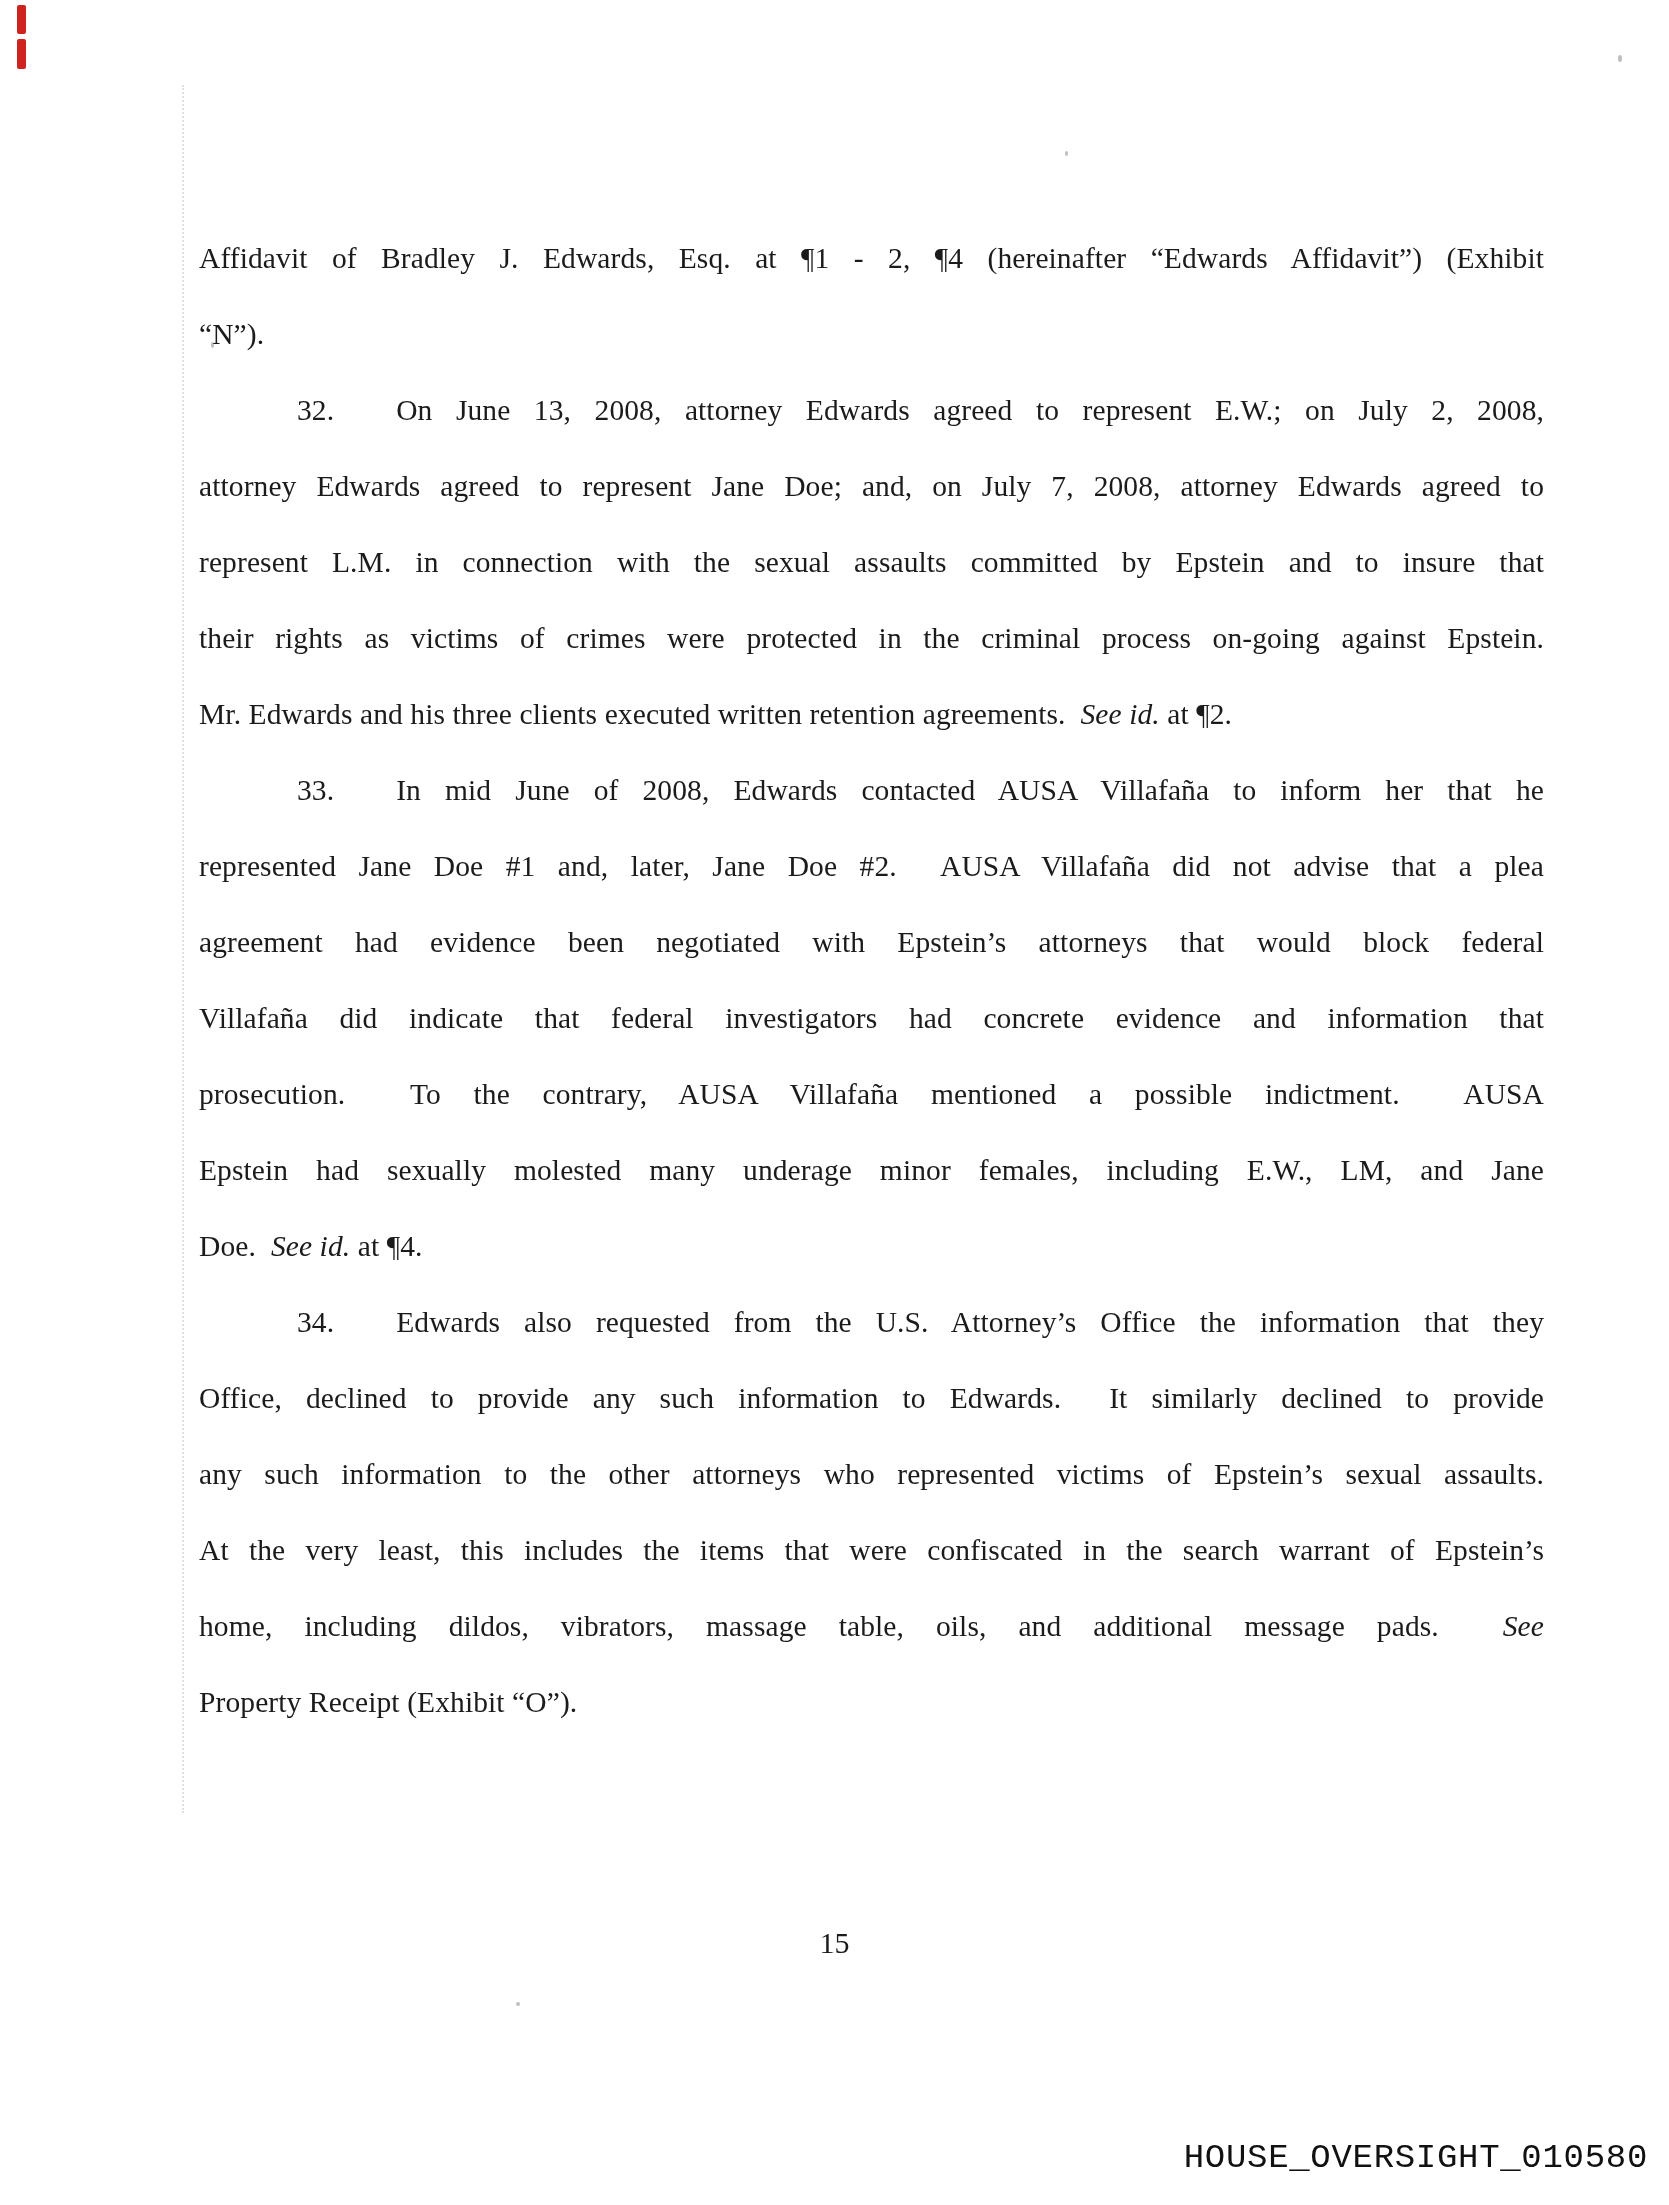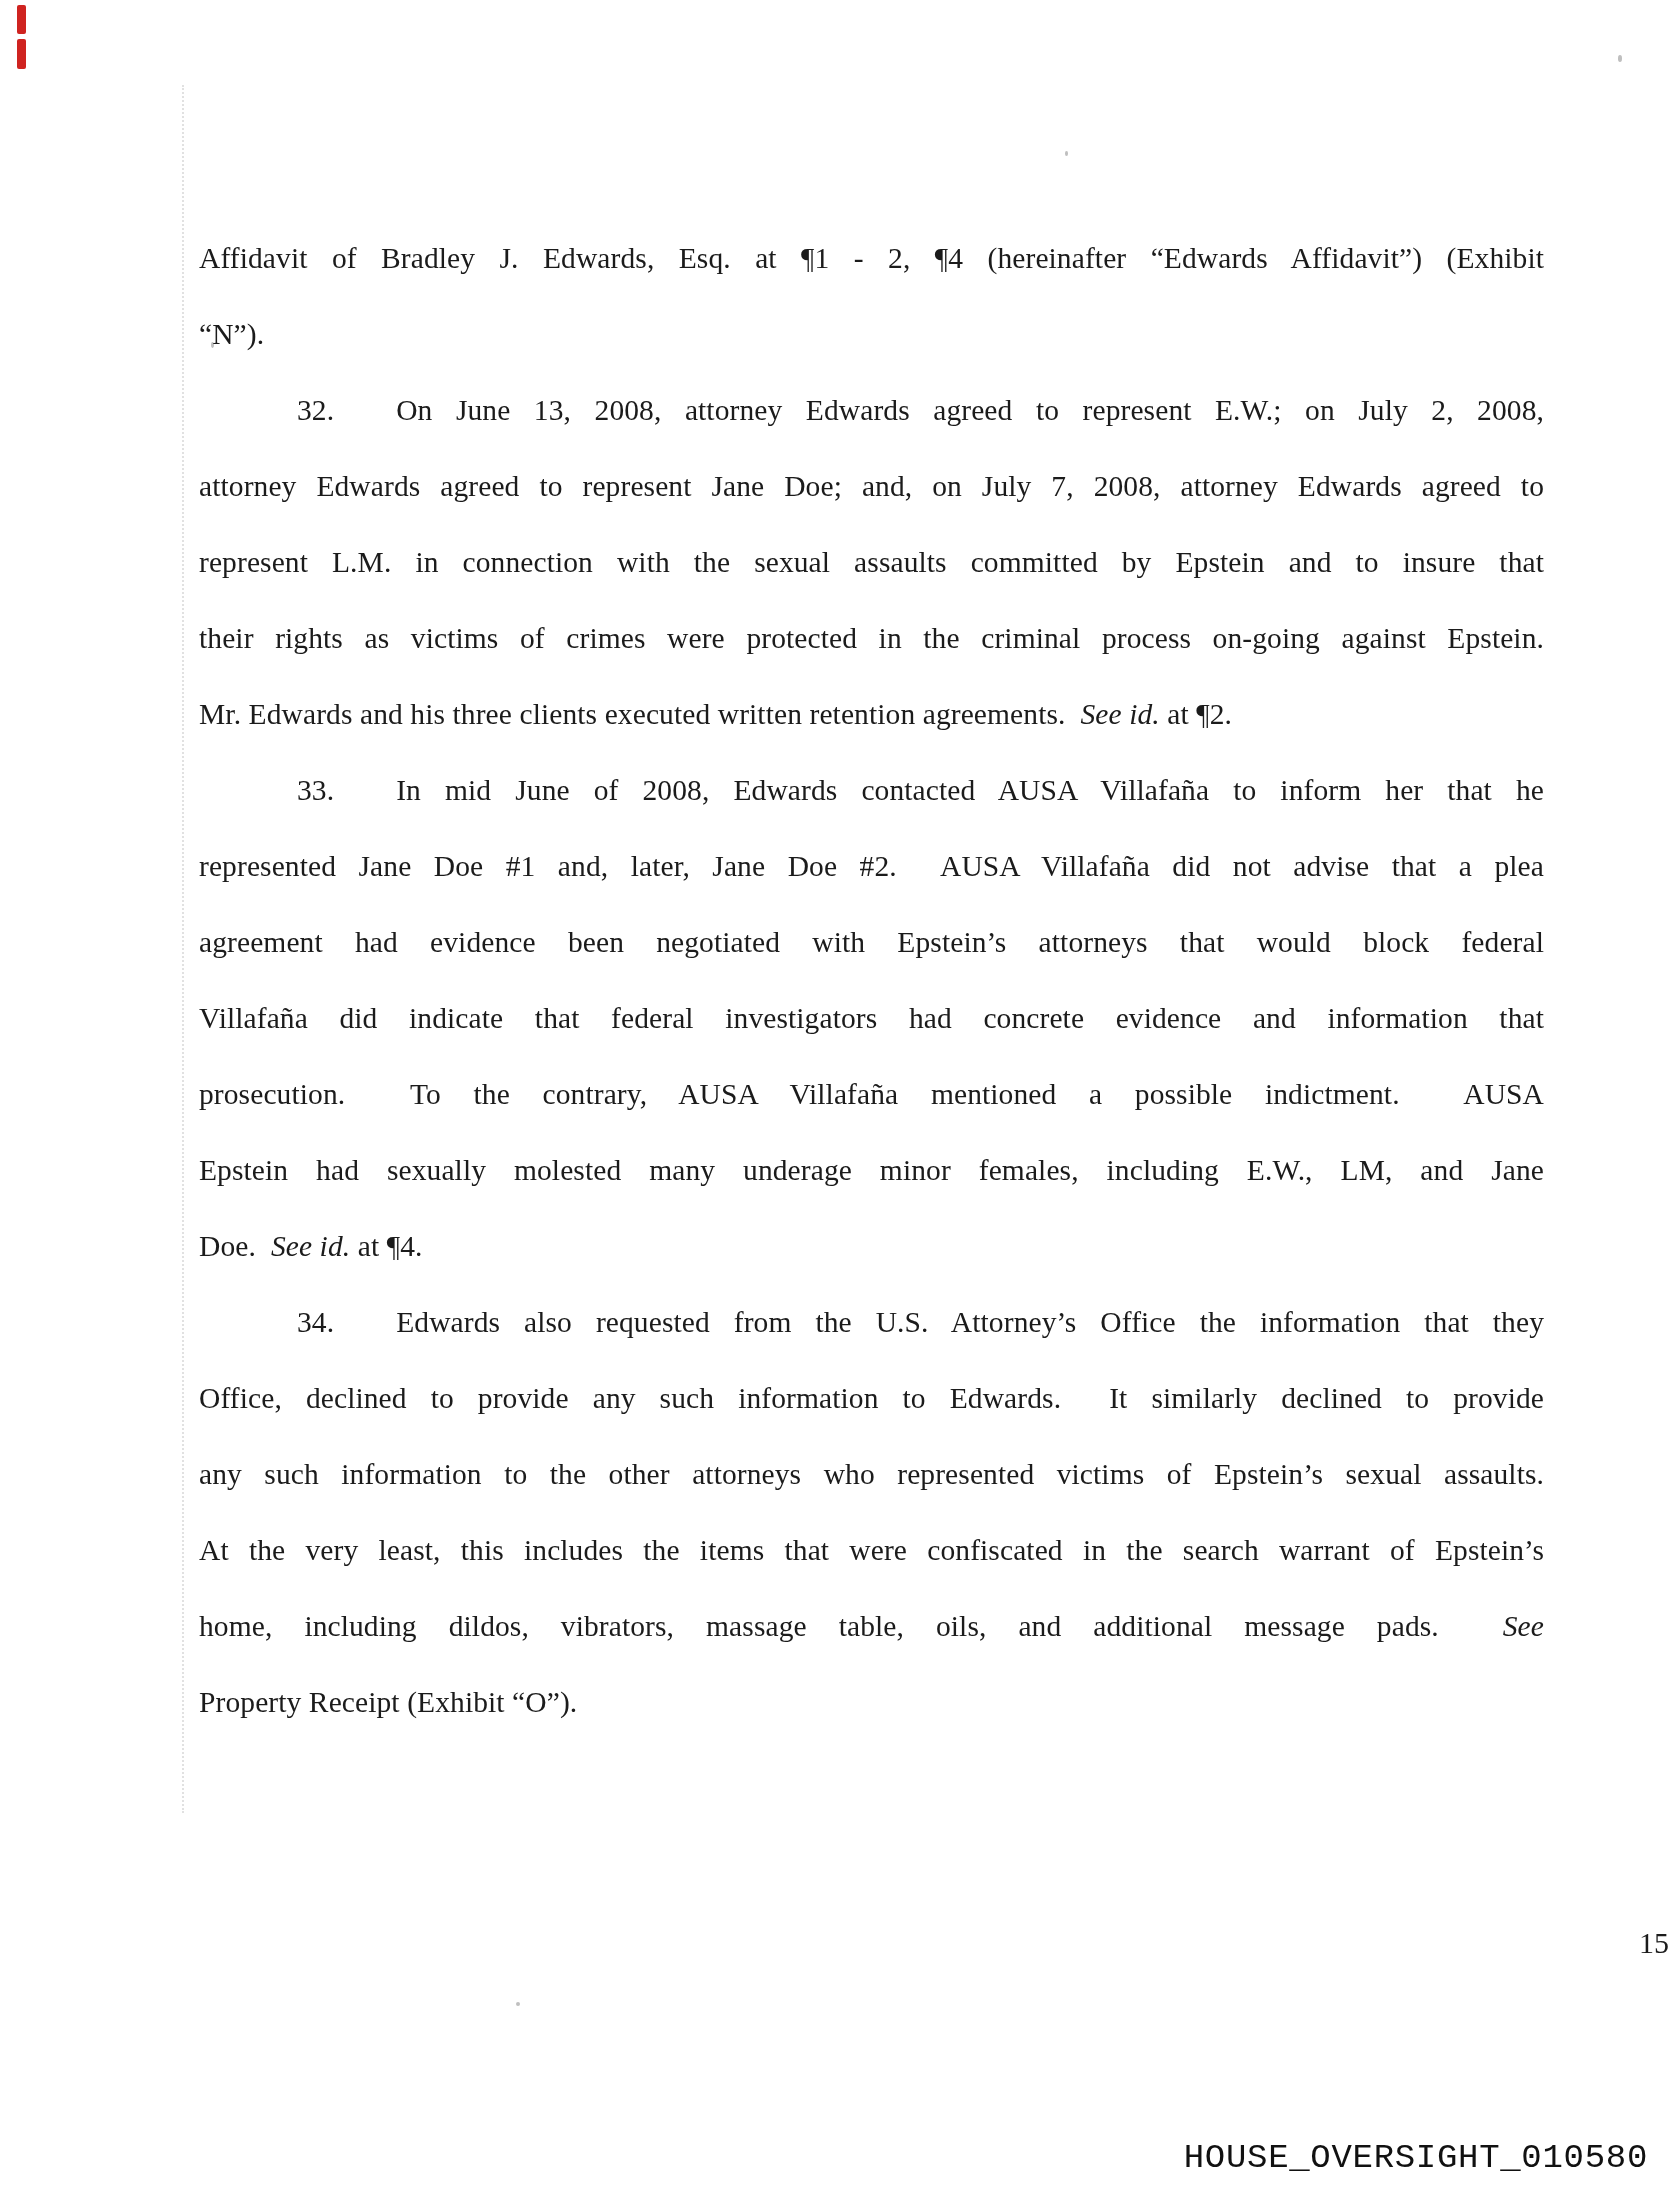--- a/index.html
+++ b/index.html
@@ -30,21 +30,21 @@
   .line.j { text-align: justify; text-align-last: justify; text-justify: inter-word; }
   .line.l { text-align: left; text-align-last: left; }
   .line.indent { text-indent: 98px; }
   .line em { font-style: italic; }
   .tab { display: inline-block; width: 62px; }
   .page-number {
     position: absolute;
     top: 1926px;
     left: 0;
     width: 1669px;
-    text-align: right;
+    text-align: center;
     font-size: 30px;
     color: #1b1b1b;
   }
   .bates {
     position: absolute;
     top: 2139px;
     right: 21px;
     font-family: Liberation Mono, monospace;
     font-size: 34px;
     color: #111111;

